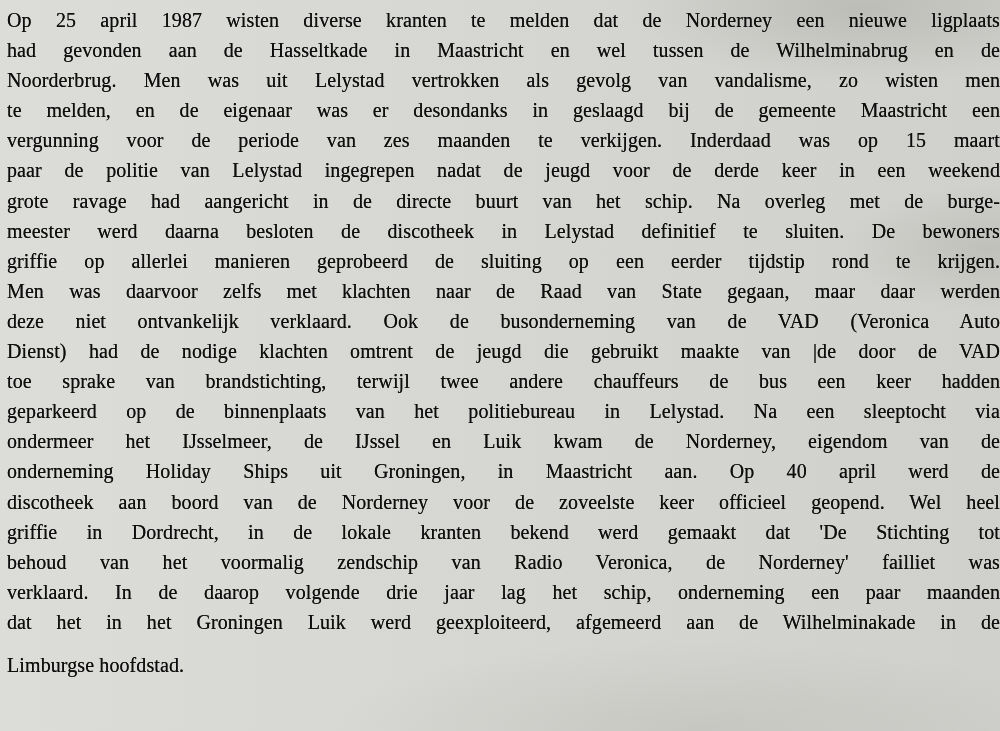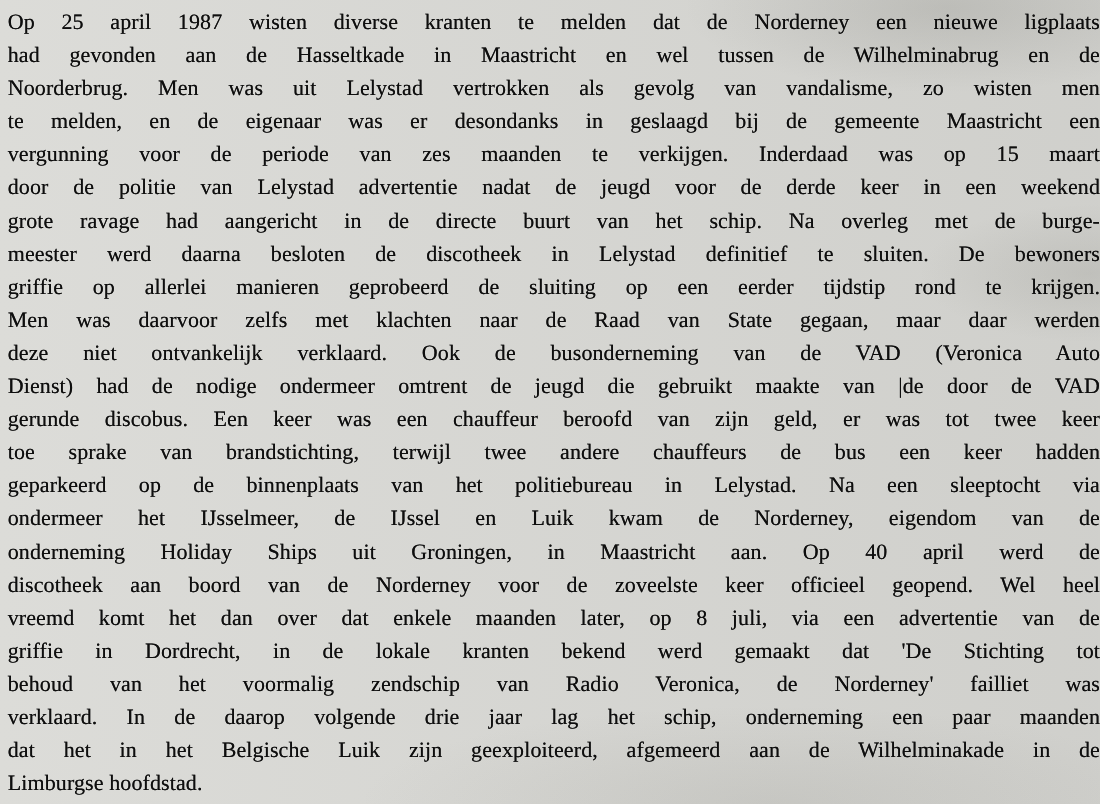--- a/index.html
+++ b/index.html
@@ -33,45 +33,44 @@
   .line {
     line-height: 30.1px;
     text-align: justify;
     text-align-last: justify;
     white-space: normal;
     text-shadow: 0 0 0.4px rgba(0,0,0,0.75);
     letter-spacing: 0.1px;
   }
   .line.last {
     text-align-last: left;
+    margin-top: 13px;
   }
 </style>
 </head>
 <body>
 
 <div class="page">
   <div class="paragraph">
       <div class="line">Op 25 april 1987 wisten diverse kranten te melden dat de Norderney een nieuwe ligplaats</div>
       <div class="line">had gevonden aan de Hasseltkade in Maastricht en wel tussen de Wilhelminabrug en de</div>
       <div class="line">Noorderbrug. Men was uit Lelystad vertrokken als gevolg van vandalisme, zo wisten men</div>
       <div class="line">te melden, en de eigenaar was er desondanks in geslaagd bij de gemeente Maastricht een</div>
       <div class="line">vergunning voor de periode van zes maanden te verkijgen. Inderdaad was op 15 maart</div>
-      <div class="line">door de politie van Lelystad advertentie nadat de jeugd voor de derde keer in een weekend</div>
+      <div class="line">paar de politie van Lelystad ingegrepen nadat de jeugd voor de derde keer in een weekend</div>
       <div class="line">grote ravage had aangericht in de directe buurt van het schip. Na overleg met de burge-</div>
       <div class="line">meester werd daarna besloten de discotheek in Lelystad definitief te sluiten. De bewoners</div>
       <div class="line">griffie op allerlei manieren geprobeerd de sluiting op een eerder tijdstip rond te krijgen.</div>
       <div class="line">Men was daarvoor zelfs met klachten naar de Raad van State gegaan, maar daar werden</div>
       <div class="line">deze niet ontvankelijk verklaard. Ook de busonderneming van de VAD (Veronica Auto</div>
-      <div class="line">Dienst) had de nodige ondermeer omtrent de jeugd die gebruikt maakte van |de door de VAD</div>
-      <div class="line">gerunde discobus. Een keer was een chauffeur beroofd van zijn geld, er was tot twee keer</div>
+      <div class="line">Dienst) had de nodige klachten omtrent de jeugd die gebruikt maakte van |de door de VAD</div>
       <div class="line">toe sprake van brandstichting, terwijl twee andere chauffeurs de bus een keer hadden</div>
       <div class="line">geparkeerd op de binnenplaats van het politiebureau in Lelystad. Na een sleeptocht via</div>
       <div class="line">ondermeer het IJsselmeer, de IJssel en Luik kwam de Norderney, eigendom van de</div>
       <div class="line">onderneming Holiday Ships uit Groningen, in Maastricht aan. Op 40 april werd de</div>
       <div class="line">discotheek aan boord van de Norderney voor de zoveelste keer officieel geopend. Wel heel</div>
-      <div class="line">vreemd komt het dan over dat enkele maanden later, op 8 juli, via een advertentie van de</div>
       <div class="line">griffie in Dordrecht, in de lokale kranten bekend werd gemaakt dat 'De Stichting tot</div>
       <div class="line">behoud van het voormalig zendschip van Radio Veronica, de Norderney' failliet was</div>
       <div class="line">verklaard. In de daarop volgende drie jaar lag het schip, onderneming een paar maanden</div>
-      <div class="line">dat het in het Belgische Luik zijn geexploiteerd, afgemeerd aan de Wilhelminakade in de</div>
+      <div class="line">dat het in het Groningen Luik werd geexploiteerd, afgemeerd aan de Wilhelminakade in de</div>
       <div class="line last">Limburgse hoofdstad.</div>
     </div>
 </div>
 
 </body></html>

